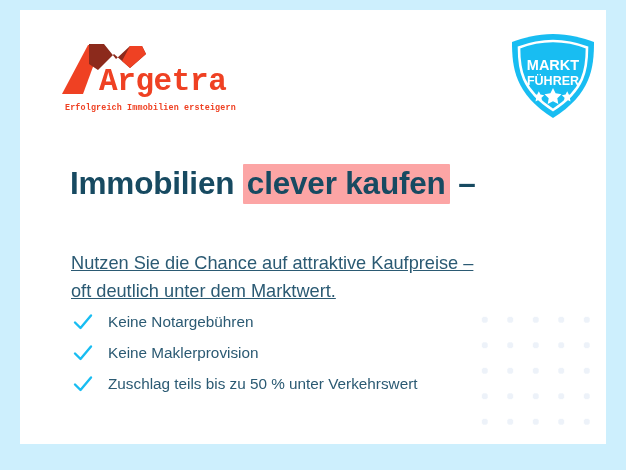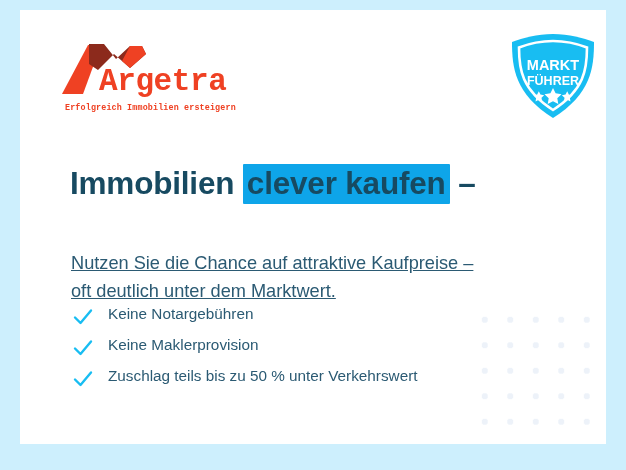--- a/index.html
+++ b/index.html
@@ -97,21 +97,21 @@
     left: 50px;
     top: 132px;
     width: 500px;
     font-size: 31.5px;
     font-weight: bold;
     color: #174a61;
     line-height: 1.32;
     letter-spacing: -0.2px;
   }
   .hl-mark {
-    background: #0ea5e9;
+    background: #fca5a5;
     padding: 1px 4px 3px 4px;
     border-radius: 1px;
   }
 
   
   .subheading {
     position: absolute;
     left: 51px;
     top: 222px;
     width: 500px;
@@ -124,21 +124,21 @@
 
   
   .checklist {
     position: absolute;
     left: 52px;
     top: 296px;
     width: 470px;
   }
   .check-item {
     display: flex;
-    align-items: flex-start;
+    align-items: center;
     height: 31px;
   }
   .check-icon {
     flex: 0 0 auto;
     width: 22px;
     height: 22px;
     margin-right: 14px;
     display: block;
   }
   .check-label {

